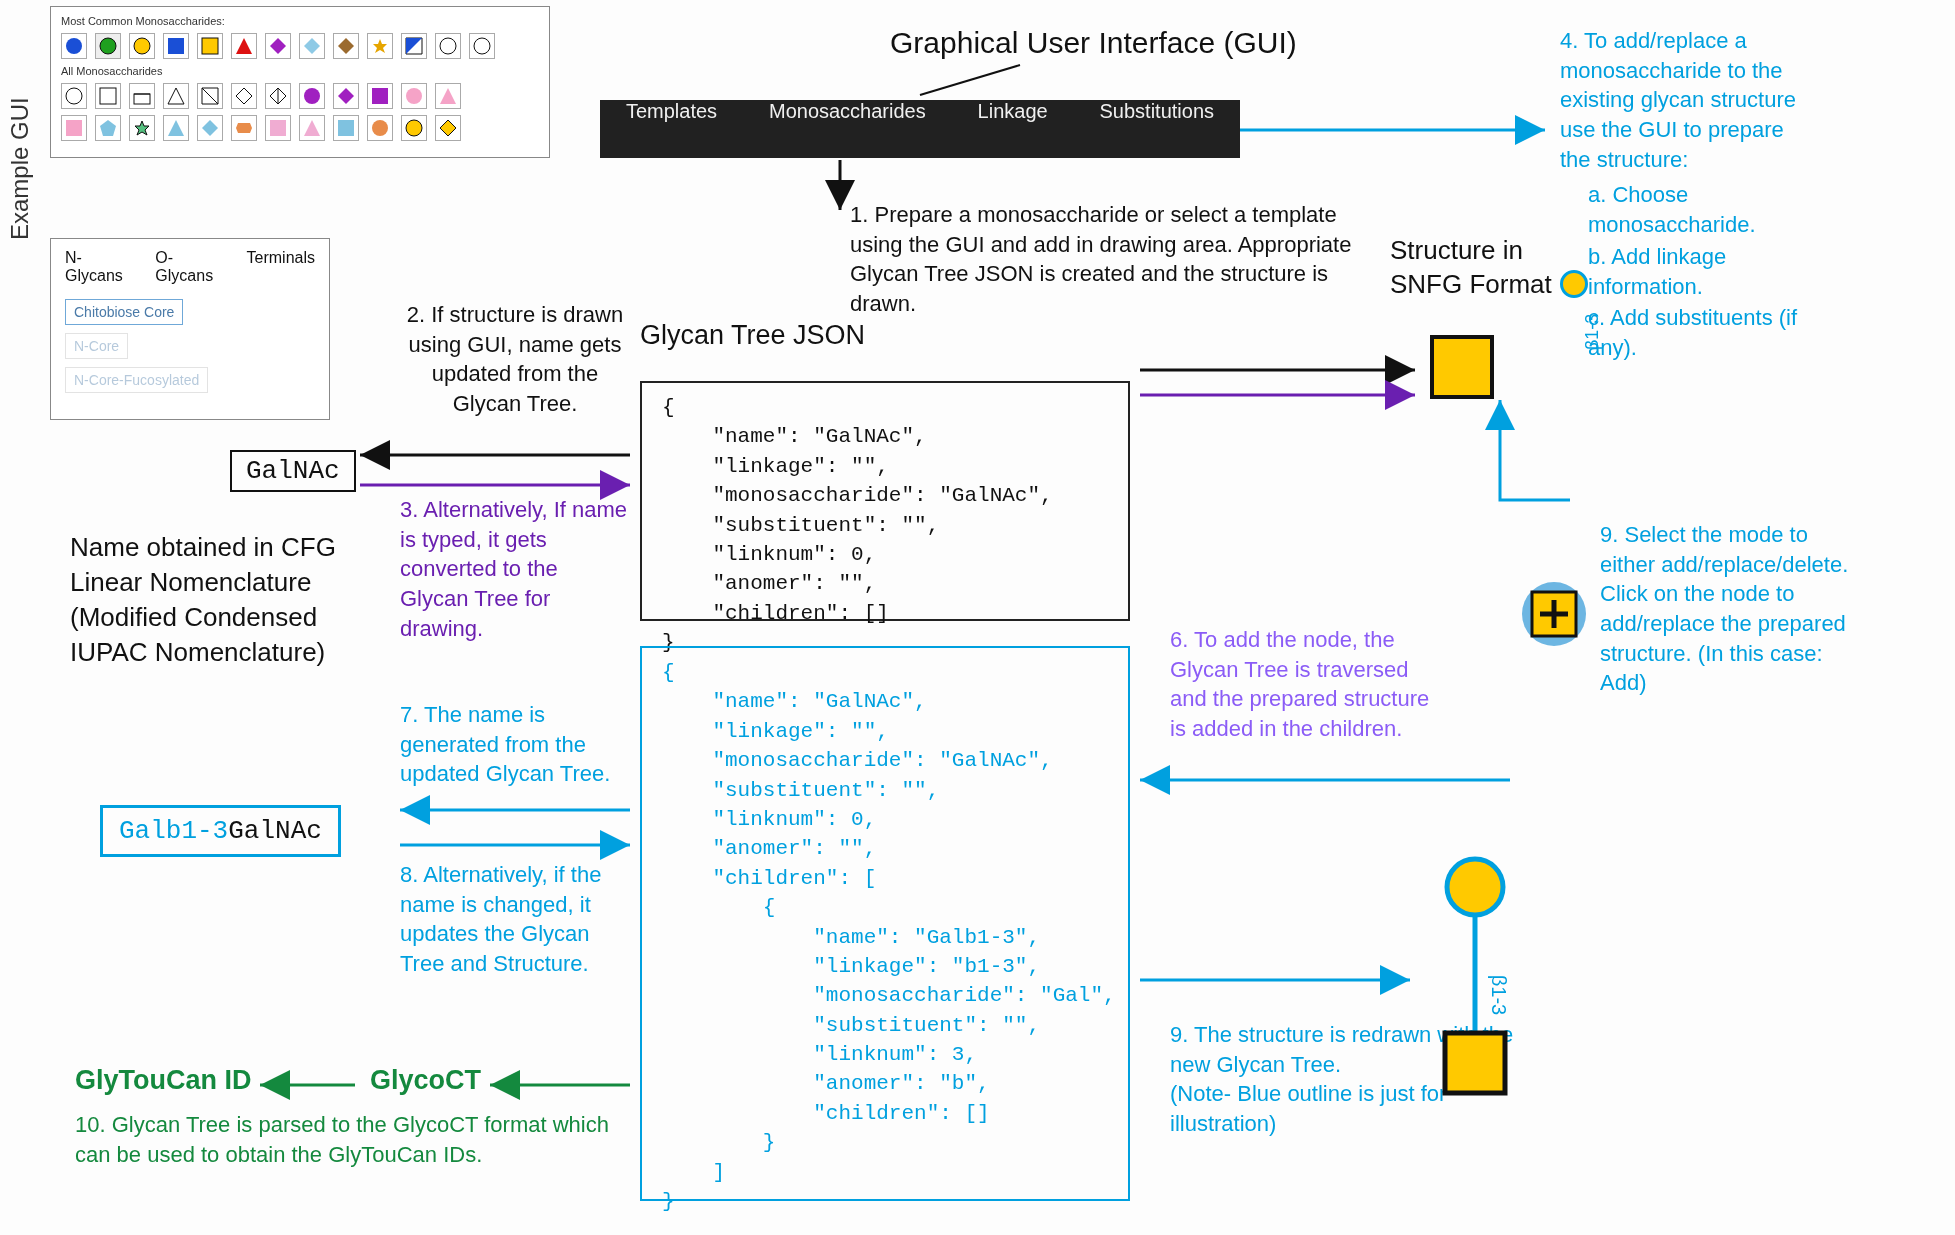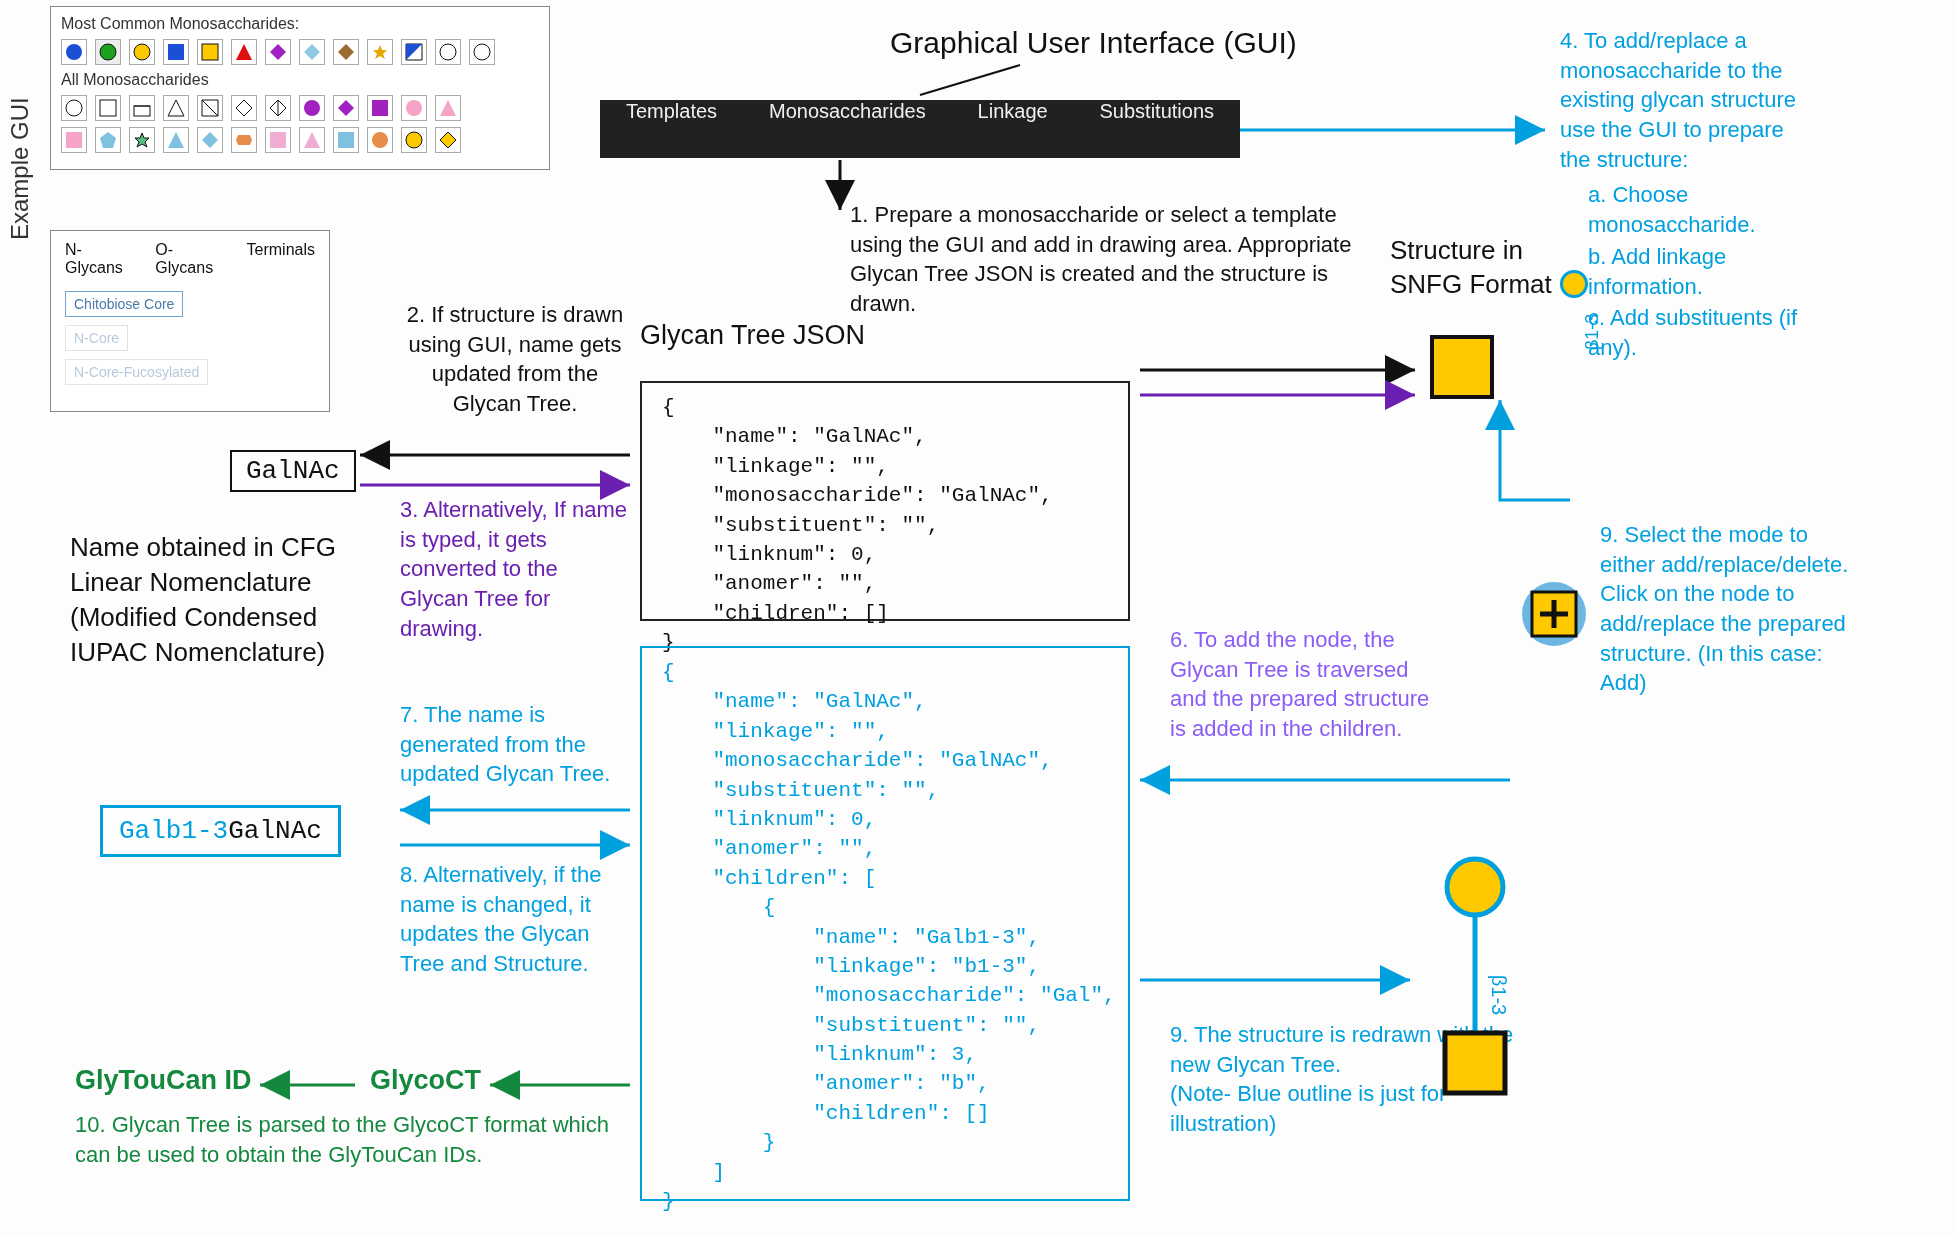--- a/index.html
+++ b/index.html
@@ -34,27 +34,27 @@
   }
   .panel1 {
     position: absolute;
     left: 50px; top: 6px;
     width: 500px;
     border: 1px solid #888;
     background: #fff;
     padding: 6px 10px 10px 10px;
     font-size: 16px;
   }
-  .panel1 h5 { margin: 2px 0 6px 0; font-size: 16px; font-weight: 500; color: #333; }
+  .panel1 h5 { margin: 2px 0 6px 0; font-size: 11px; font-weight: 500; color: #333; }
   .sym-row { display: flex; flex-wrap: wrap; gap: 6px 8px; margin-bottom: 6px;}
   .sym { width: 26px; height: 26px; border: 1px solid #aaa; display: flex; align-items: center; justify-content: center; background:#fff;}
   .sym svg { width: 18px; height: 18px; }
   .panel2 {
     position: absolute;
-    left: 50px; top: 230px;
+    left: 50px; top: 238px;
     width: 280px;
     border: 1px solid #888;
     background: #fff;
     padding: 10px 14px 18px 14px;
     font-size: 17px;
   }
   .panel2 .tabs { display:flex; gap:22px; font-size:16px; margin-bottom:14px;}
   .chip { border:1px solid #6fa8d8; color:#4a7aa8; font-size:14px; padding:4px 8px; margin-bottom:8px; display:inline-block;}
   .chip.faded { opacity:0.4; border-color:#bbb;}
   

